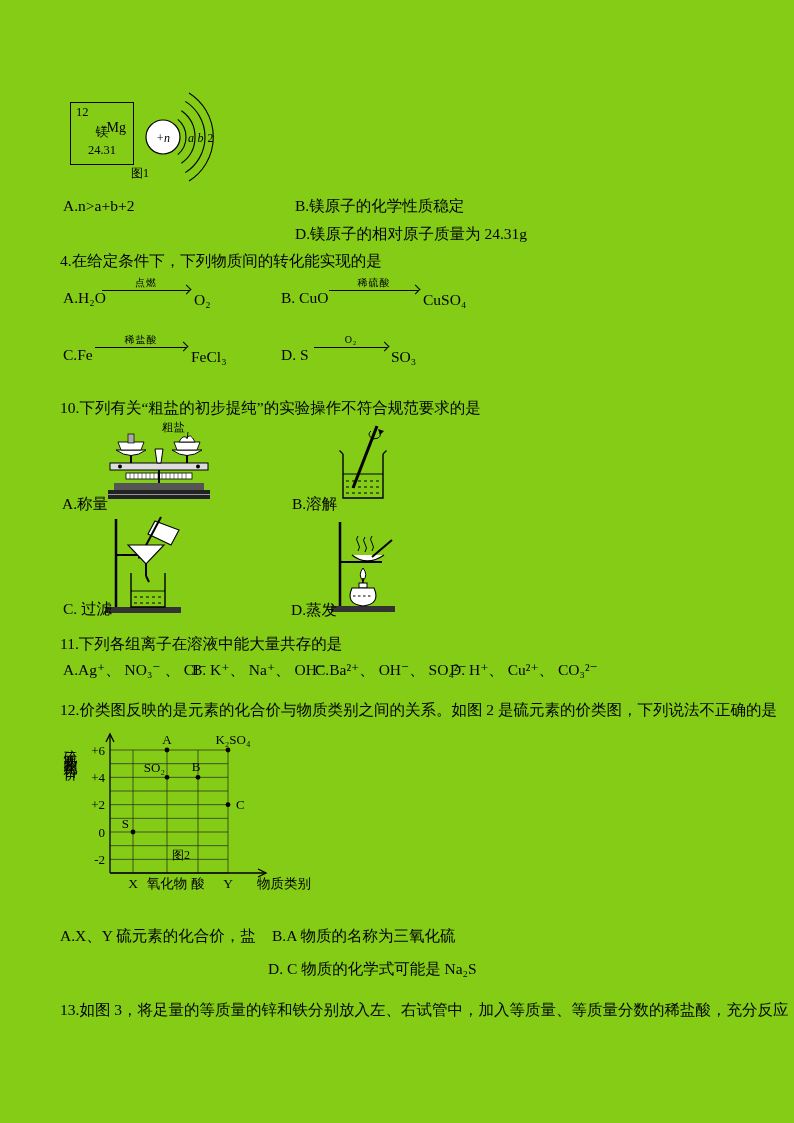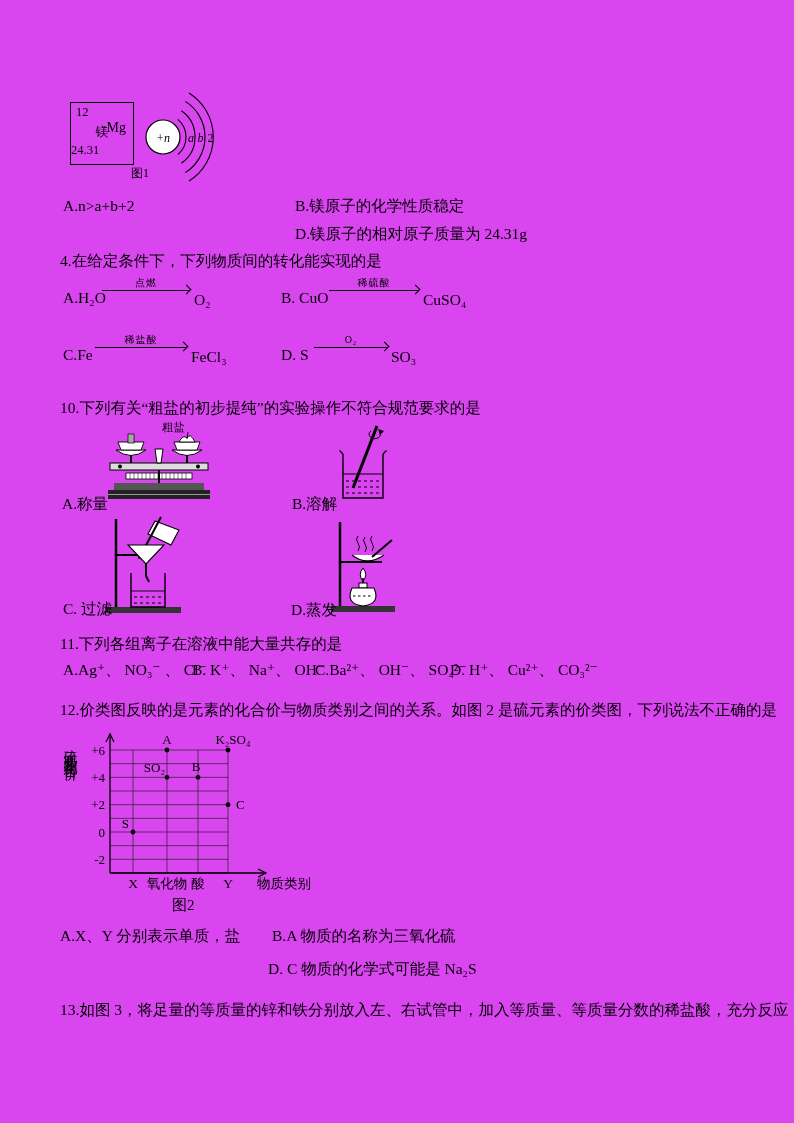--- a/index.html
+++ b/index.html
@@ -1,24 +1,24 @@
 <!DOCTYPE html>
 <html><head>
 <meta charset="utf-8">
 <style>
   html,body{margin:0;padding:0;background:#fff;}
-  .page{position:relative;width:794px;height:1123px;background:#d946ef;color:#000;
+  .page{position:relative;width:794px;height:1123px;background:#84cc16;color:#000;
         font-family:"Liberation Serif","DejaVu Serif",serif;font-size:15.5px;overflow:hidden;}
   .abs{position:absolute;white-space:nowrap;line-height:1.25;}
   
   .el-box{position:absolute;left:70px;top:102px;width:62px;height:61px;border:1.6px solid #000;font-size:12.5px;}
   .el-num{position:absolute;left:5px;top:2px;}
   .el-sym{position:absolute;right:7px;top:1px;font-size:14px;margin-top:16px;}
   .el-name{position:absolute;left:0;right:0;top:20px;text-align:center;font-size:13px;}
-  .el-mass{position:absolute;left:0;right:0;top:40px;}
+  .el-mass{position:absolute;left:0;right:0;top:40px;text-align:center;}
   
   .arrow{position:absolute;text-align:center;}
   .arrow .cond{display:block;font-size:10px;line-height:11px;letter-spacing:1px;}
   .arrow .line{display:block;height:0;border-bottom:1.2px solid #000;position:relative;margin-top:2px;}
   .arrow .line::after{content:"";position:absolute;right:0;top:-3.6px;width:6px;height:6px;
         border-top:1.2px solid #000;border-right:1.2px solid #000;transform:rotate(45deg);}
   svg{position:absolute;overflow:visible;}
   svg text{font-family:"Liberation Serif","DejaVu Serif",serif;}
   .ylabel{position:absolute;left:62px;top:738px;height:140px;writing-mode:vertical-rl;
         text-orientation:upright;letter-spacing:3px;font-size:14px;line-height:16px;}
@@ -201,21 +201,21 @@
       <text x="105" y="45.33333333333333" text-anchor="end" font-size="13">SO₂</text>
       <circle cx="107" cy="23" r="2.4" fill="#000"></circle>
       <text x="107" y="17" text-anchor="middle" font-size="13">A</text>
       <circle cx="138" cy="50.33333333333333" r="2.4" fill="#000"></circle>
       <text x="136" y="44.33333333333333" text-anchor="middle" font-size="13">B</text>
       <circle cx="168" cy="23" r="2.4" fill="#000"></circle>
       <text x="173" y="17" text-anchor="middle" font-size="13">K₂SO₄</text>
       <circle cx="168" cy="77.66666666666666" r="2.4" fill="#000"></circle>
       <text x="176" y="82.16666666666666" text-anchor="start" font-size="13">C</text>
     </svg>
-  <div class="abs" style="left:172px;top:896px;font-size:15px">图2</div>
-
-  <div class="abs" style="left:60px;top:926px">A.X、Y 分别表示单质，盐</div>
+  <div class="abs" style="left:172px;top:848px;font-size:12px">图2</div>
+
+  <div class="abs" style="left:60px;top:926px">A.X、Y 硫元素的化合价，盐</div>
   <div class="abs" style="left:272px;top:926px">B.A 物质的名称为三氧化硫</div>
   <div class="abs" style="left:268px;top:959px">D. C 物质的化学式可能是 Na₂S</div>
 
   <div class="abs" style="left:60px;top:1000px">13.如图 3，将足量的等质量的锌和铁分别放入左、右试管中，加入等质量、等质量分数的稀盐酸，充分反应</div>
 
 </div>
 
 </body></html>

